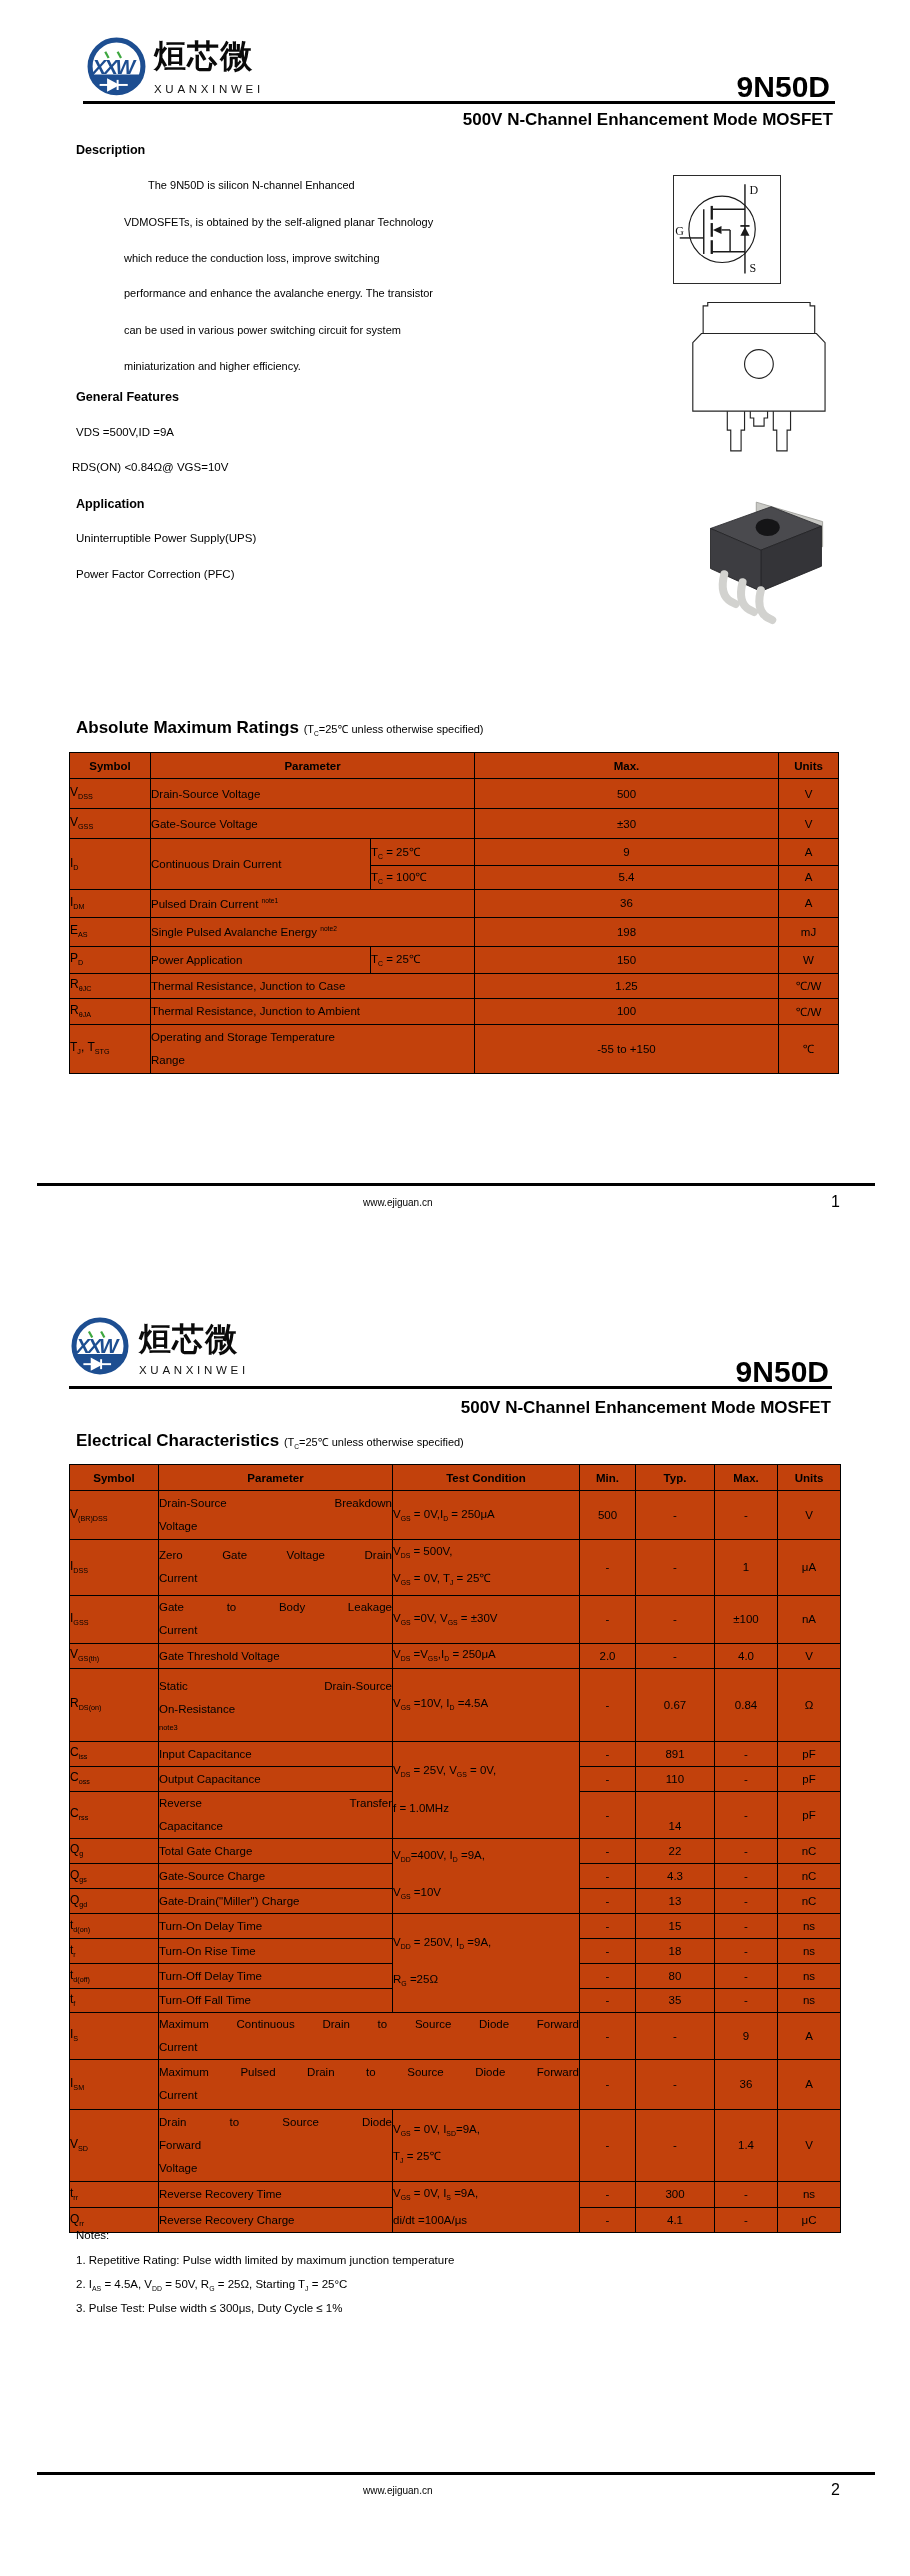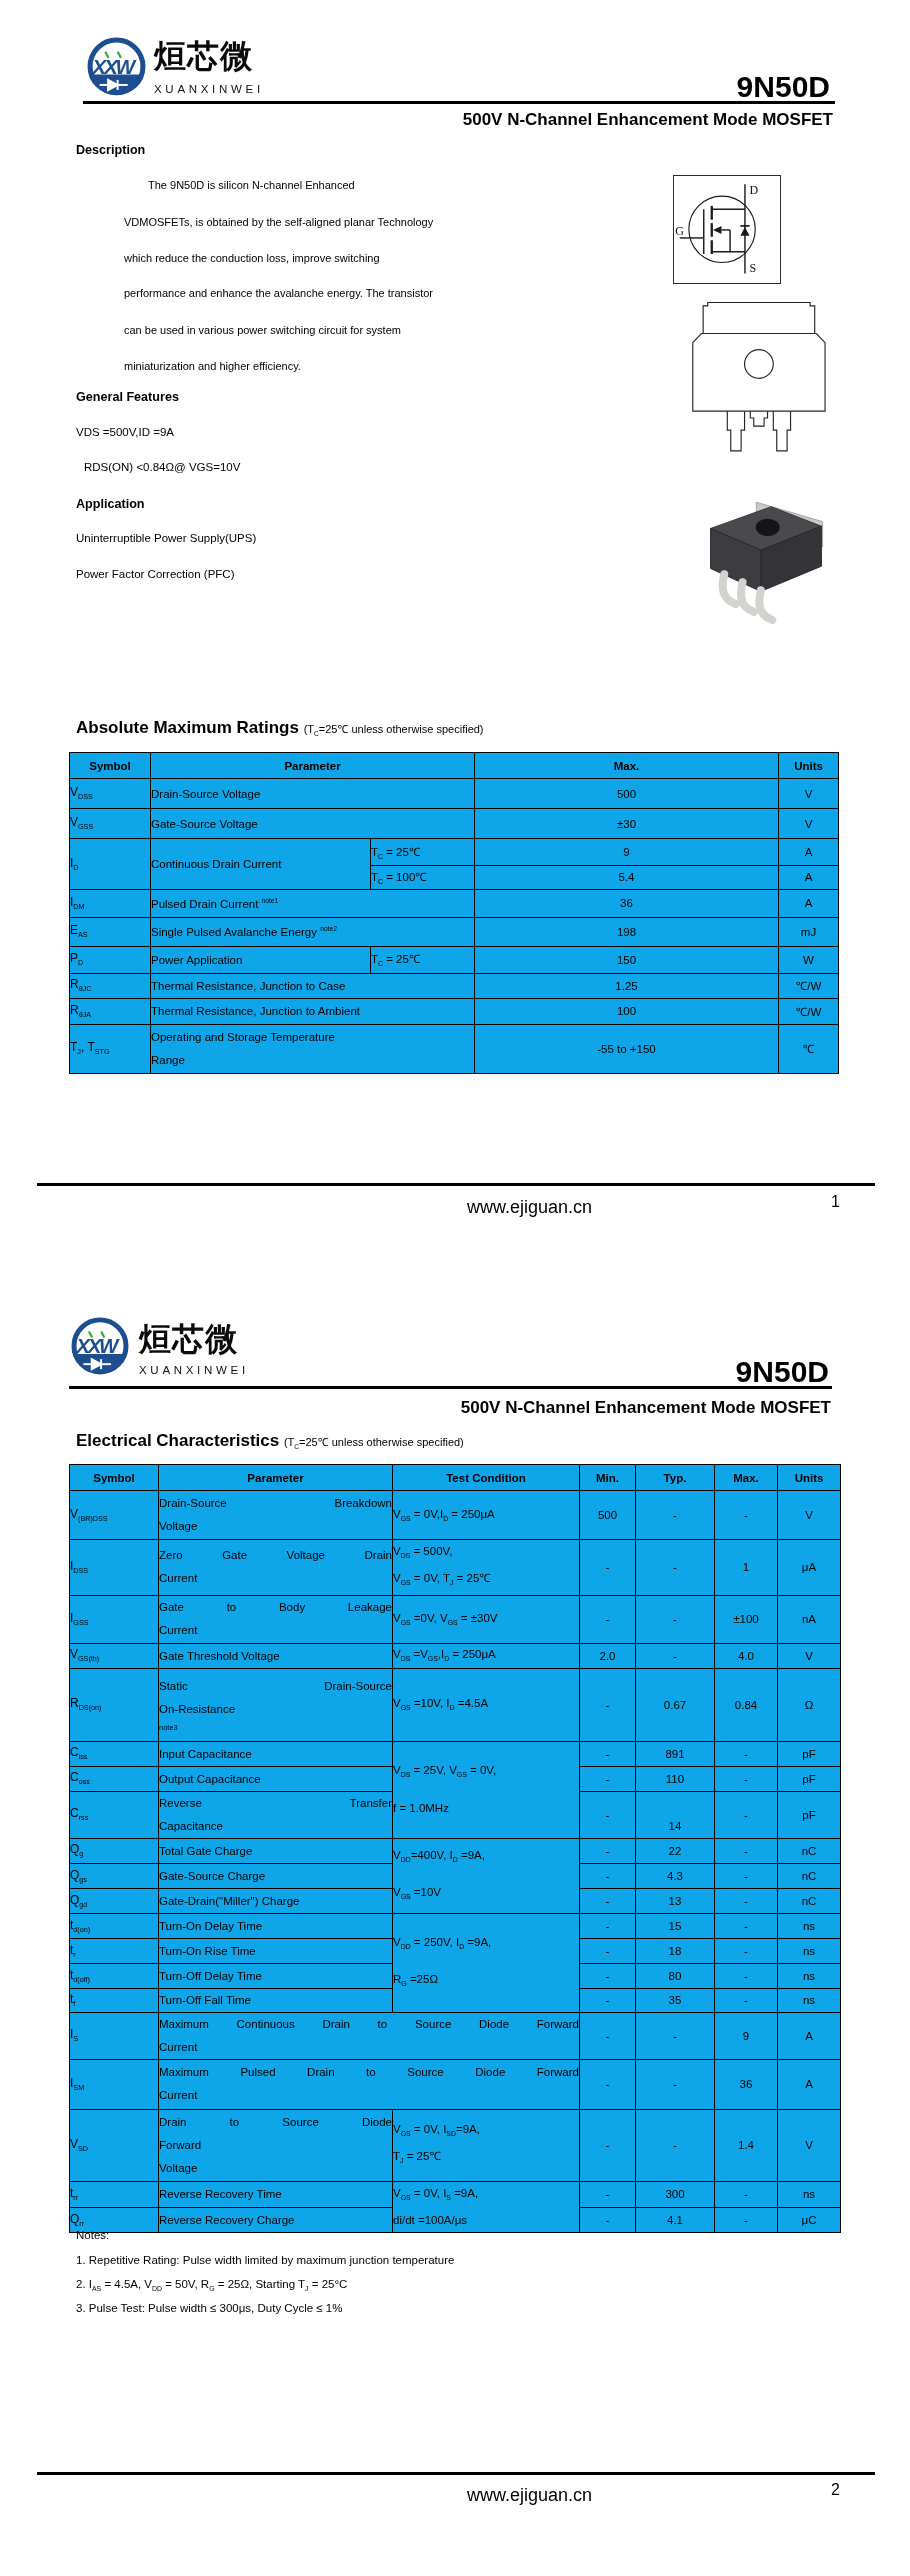--- a/index.html
+++ b/index.html
@@ -10,35 +10,35 @@
   .pagetitle{position:absolute;font-weight:700;font-size:30px;line-height:1;}
   .subtitle{position:absolute;font-weight:700;font-size:17px;line-height:1.2;}
   .sechead{position:absolute;font-weight:700;font-size:12.6px;}
   .tblhead{position:absolute;font-weight:700;font-size:17px;}
   .tblhead .hnote{font-weight:400;font-size:11px;}
   .bodyline{position:absolute;font-size:11px;white-space:pre;margin-left:48px;}
   .featline{position:absolute;font-size:11.5px;white-space:pre;}
   .indent1{text-indent:24px;}
   .logo-cn{position:absolute;font-weight:700;font-size:32px;color:#0a0a0a;letter-spacing:1.1px;line-height:1;}
   .logo-en{position:absolute;font-weight:500;font-size:11.5px;color:#111;letter-spacing:3.7px;line-height:1;}
-  table.tbl{border-collapse:collapse;table-layout:fixed;position:absolute;font-size:11.5px;color:#000;background:#0ea5e9;}
+  table.tbl{border-collapse:collapse;table-layout:fixed;position:absolute;font-size:11.5px;color:#000;background:#c2410c;}
   .tbl td{border:1.1px solid #000;vertical-align:middle;padding:0;overflow:hidden;}
   .tbl .hd{font-weight:700;text-align:center;}
   .c{text-align:center;}
   .sym{padding-left:6.9px;font-size:12px;}
   .par{padding-left:7.5px;padding-right:5.2px;margin-left:41px;}
   .cond{padding-left:6.3px;padding-right:2.9px;}
   sub{font-size:0.60em;}
   sup{font-size:0.58em;}
   .ln{line-height:23px;}
   .lh56 .ln{line-height:33px;}
   .jl{text-align:justify;text-align-last:justify;}
   .noteline{font-size:7.5px;line-height:13.8px;}
   .noteblock{position:absolute;font-size:11.5px;}
-  .footer-site{position:absolute;font-size:18px;text-align:right;width:229px;}
+  .footer-site{position:absolute;font-size:10px;text-align:left;width:229px;}
   .footer-page{position:absolute;font-size:16px;}
   .symbolbox{position:absolute;border:1.1px solid #2b2b2b;background:#fff;}
 </style>
 </head>
 <body>
 
 <div id="doc">
 
   <div>
 
@@ -67,21 +67,21 @@
     <div class="sechead" style="left:76px;top:143px;">Description</div>
     <div class="bodyline indent1" style="left:76px;top:179px;">The 9N50D is silicon N-channel Enhanced</div>
     <div class="bodyline" style="left:76px;top:216px;">VDMOSFETs, is obtained by the self-aligned planar Technology</div>
     <div class="bodyline" style="left:76px;top:252px;">which reduce the conduction loss, improve switching</div>
     <div class="bodyline" style="left:76px;top:287px;">performance and enhance the avalanche energy. The transistor</div>
     <div class="bodyline" style="left:76px;top:324px;">can be used in various power switching circuit for system</div>
     <div class="bodyline" style="left:76px;top:360px;">miniaturization and higher efficiency.</div>
 
     <div class="sechead" style="left:76px;top:390px;">General Features</div>
     <div class="featline" style="left:76px;top:426px;">VDS =500V,ID =9A</div>
-    <div class="featline" style="left:84px;top:461px;">RDS(ON) &lt;0.84Ω@ VGS=10V</div>
+    <div class="featline" style="left:72px;top:461px;">RDS(ON) &lt;0.84Ω@ VGS=10V</div>
 
     <div class="sechead" style="left:76px;top:497px;">Application</div>
     <div class="featline" style="left:76px;top:532px;">Uninterruptible Power Supply(UPS)</div>
     <div class="featline" style="left:76px;top:568px;">Power Factor Correction (PFC)</div>
 
     <div class="symbolbox" style="left:673px;top:175px;width:106px;height:107px;">
       <svg width="103" height="105" viewBox="0 0 180 183">
         <circle cx="84" cy="93" r="58" fill="none" stroke="#1a1a1a" stroke-width="2"></circle>
         <line x1="124" y1="14" x2="124" y2="170" stroke="#1a1a1a" stroke-width="2.5"></line>
         <line x1="10" y1="108" x2="52" y2="108" stroke="#1a1a1a" stroke-width="2.5"></line>

